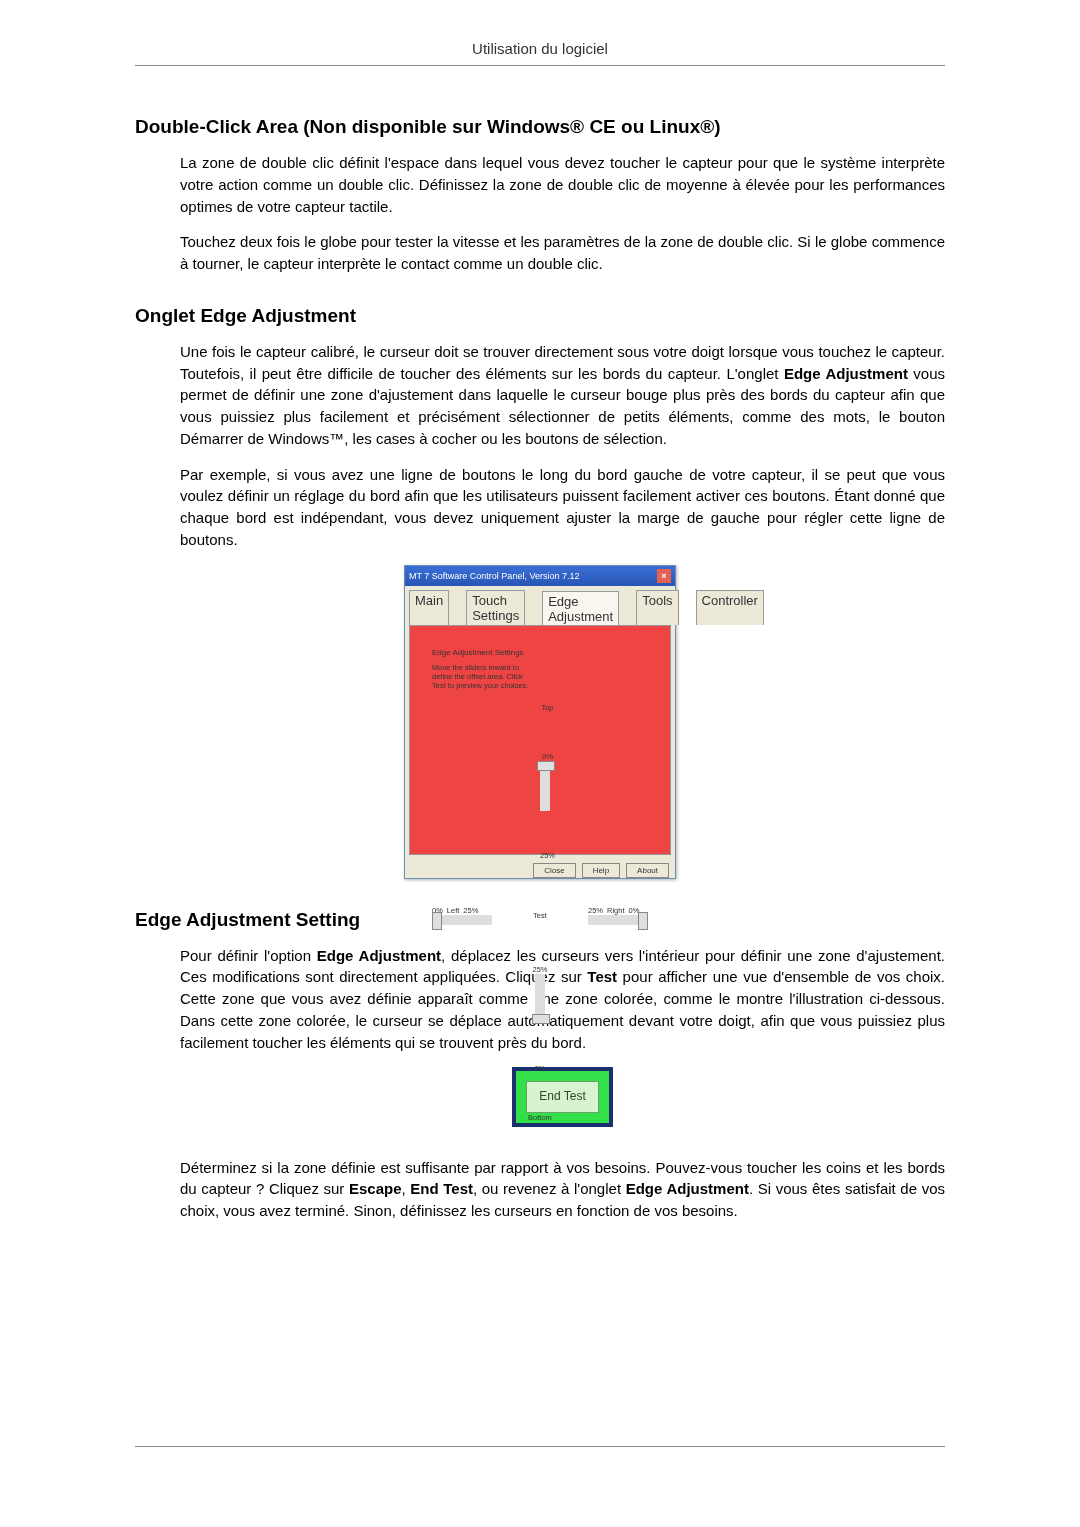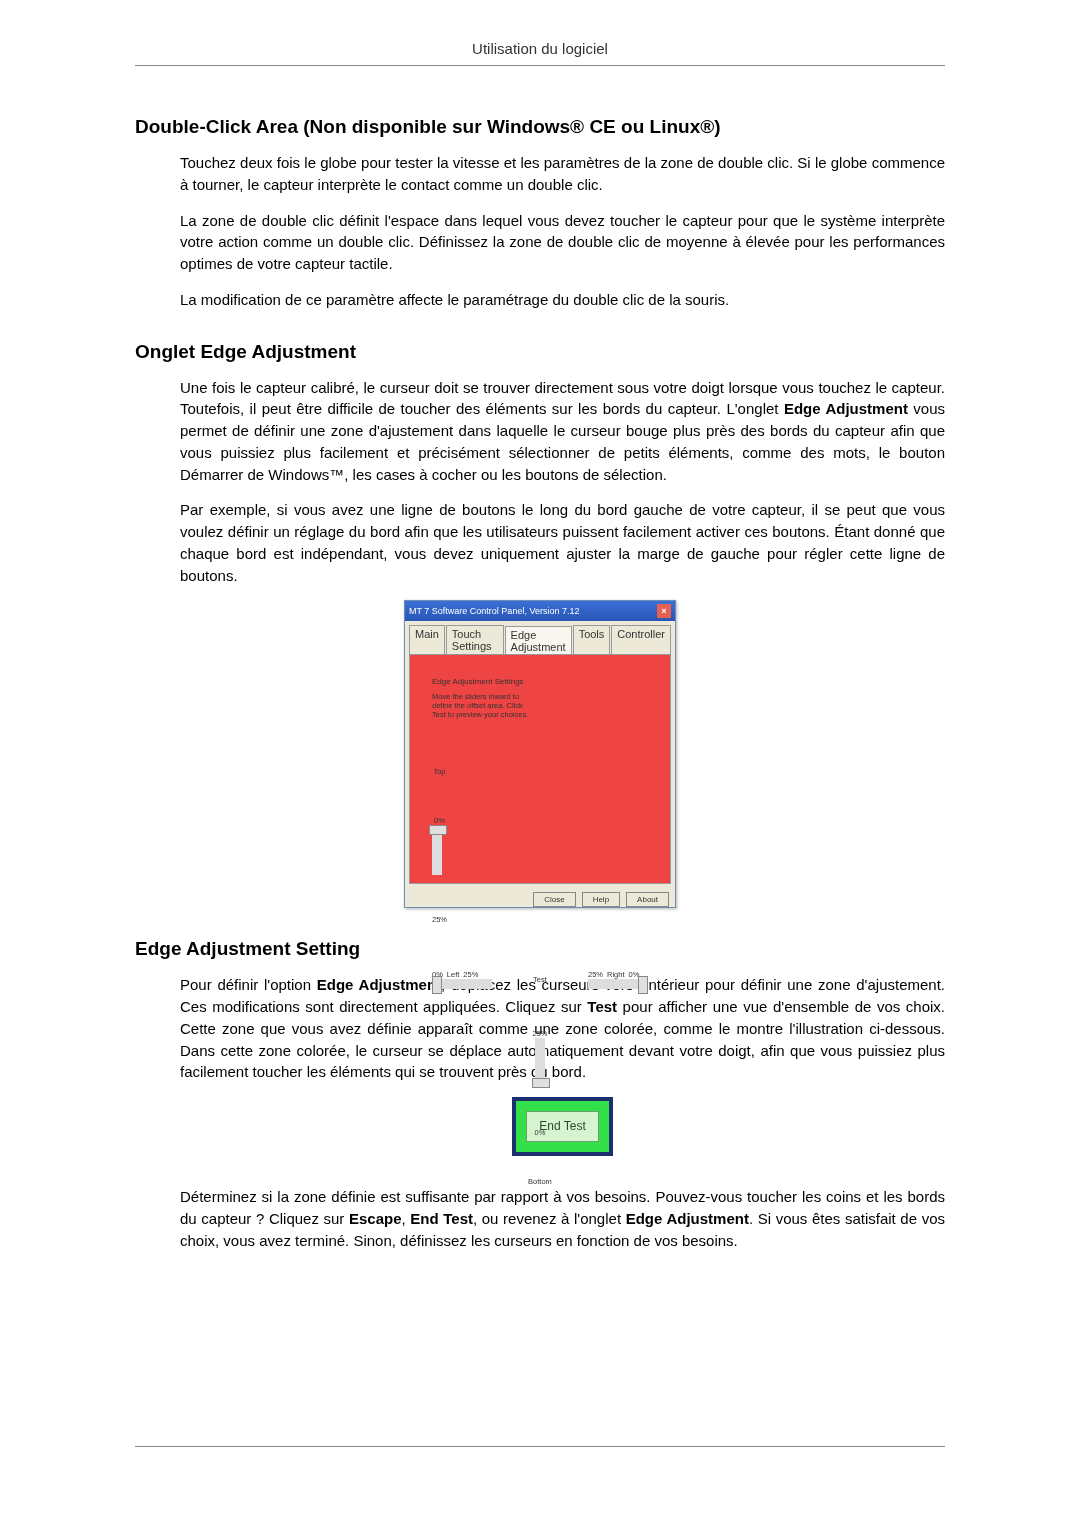--- a/index.html
+++ b/index.html
@@ -94,22 +94,22 @@
     background: #e46050;
     color: #fff;
     text-align: center;
     line-height: 14px;
     font-size: 9px;
     font-weight: bold;
   }
   .cp-tabs {
     display: flex;
     padding: 4px 4px 0 4px;
-    font-size: 11px;
-    gap: 1px;
+    font-size: 13px;
+    gap: 17px;
   }
   .cp-tab {
     padding: 2px 5px;
     background: #ece9d8;
     border: 1px solid #999;
     border-bottom: none;
     color: #333;
   }
   .cp-tab.active {
     background: #f8f6ee;
@@ -203,23 +203,22 @@
 </style>
 </head>
 <body>
 
 <div class="page">
 
   <div class="header-title">Utilisation du logiciel</div>
 
   <h2 class="section">Double-Click Area (Non disponible sur Windows® CE ou Linux®)</h2>
   <div class="body-text">
+    <p>La zone de double clic définit l'espace dans lequel vous devez toucher le capteur pour que le système interprète votre action comme un double clic. Définissez la zone de double clic de moyenne à élevée pour les performances optimes de votre capteur tactile.</p>
     <p>Touchez deux fois le globe pour tester la vitesse et les paramètres de la zone de double clic. Si le globe commence à tourner, le capteur interprète le contact comme un double clic.</p>
-    <p>La zone de double clic définit l'espace dans lequel vous devez toucher le capteur pour que le système interprète votre action comme un double clic. Définissez la zone de double clic de moyenne à élevée pour les performances optimes de votre capteur tactile.</p>
-    <p>La modification de ce paramètre affecte le paramétrage du double clic de la souris.</p>
   </div>
 
   <h2 class="section">Onglet Edge Adjustment</h2>
   <div class="body-text">
     <p>
       <span>Une fois le capteur calibré, le curseur doit se trouver directement sous votre doigt lorsque vous touchez le capteur. Toutefois, il peut être difficile de toucher des éléments sur les bords du capteur. L'onglet </span><span class="bold">Edge Adjustment</span><span> vous permet de définir une zone d'ajustement dans laquelle le curseur bouge plus près des bords du capteur afin que vous puissiez plus facilement et précisément sélectionner de petits éléments, comme des mots, le bouton Démarrer de Windows™, les cases à cocher ou les boutons de sélection.</span>
     </p>
     <p>Par exemple, si vous avez une ligne de boutons le long du bord gauche de votre capteur, il se peut que vous voulez définir un réglage du bord afin que les utilisateurs puissent facilement activer ces boutons. Étant donné que chaque bord est indépendant, vous devez uniquement ajuster la marge de gauche pour régler cette ligne de boutons.</p>
   </div>
 
@@ -232,21 +231,21 @@
       <div class="cp-tabs">
         <div class="cp-tab">Main</div>
         <div class="cp-tab">Touch Settings</div>
         <div class="cp-tab active">Edge Adjustment</div>
         <div class="cp-tab">Tools</div>
         <div class="cp-tab">Controller</div>
       </div>
       <div class="cp-body">
         <div class="cp-group-label">Edge Adjustment Settings</div>
 
-        <div style="display:flex; gap:8px; align-items:flex-start;flex-direction:column;">
+        <div style="display:flex; gap:8px; align-items:flex-start;">
           <div class="cp-instr">Move the sliders inward to define the offset area. Click Test to preview your choices.</div>
           <div style="text-align:center;">
             <div class="cp-lbl">Top</div>
             <div class="cp-lbl">0%</div>
             <div class="cp-slider-v">
                 <div class="thumb" style="top:0;"></div>
               </div>
             <div class="cp-lbl">25%</div>
           </div>
         </div>

